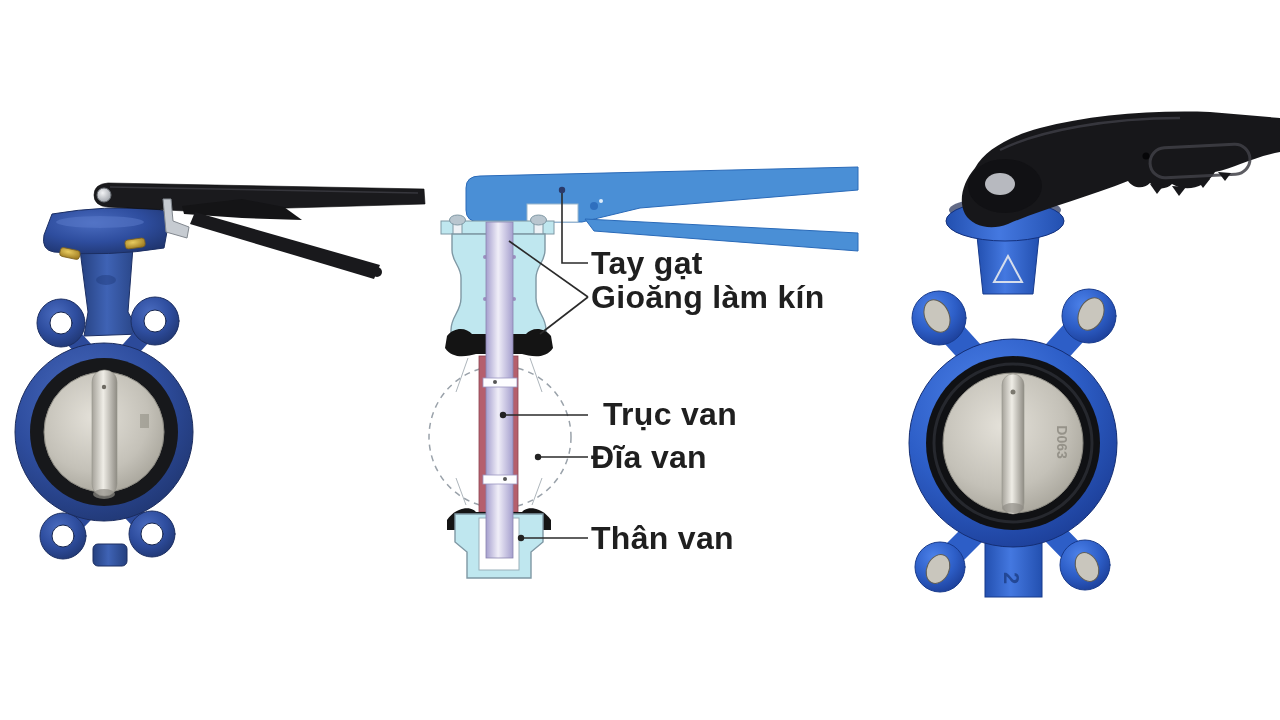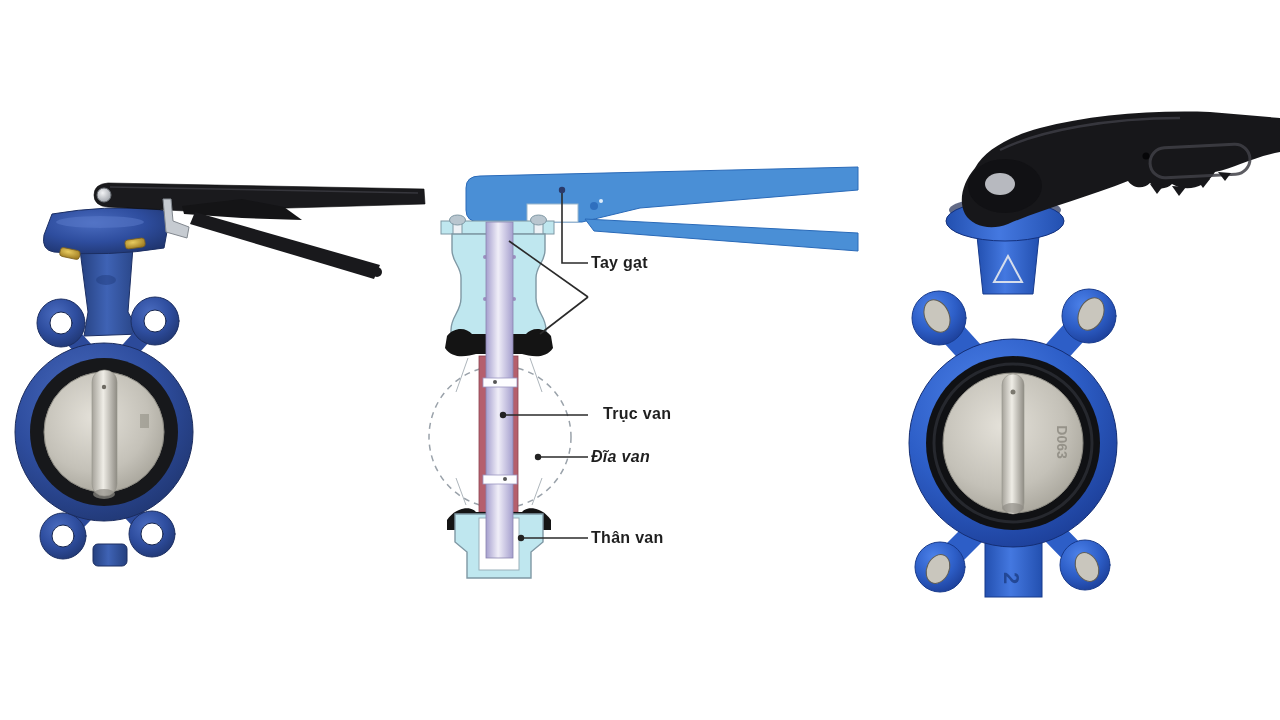--- a/index.html
+++ b/index.html
@@ -2,21 +2,21 @@
 <html><head>
 <meta charset="utf-8">
 <style>
   html,body{margin:0;padding:0;background:#ffffff;}
   .canvas{
     position:relative;width:1280px;height:720px;overflow:hidden;
     background:#ffffff;font-family:"Liberation Sans",sans-serif;
   }
   .canvas svg{position:absolute;left:0;top:0;}
   .dlabel{
-    position:absolute;font-weight:700;font-size:16px;line-height:28px;
+    position:absolute;font-weight:700;font-size:32px;line-height:28px;
     color:#1f1f1f;white-space:nowrap;letter-spacing:.3px;
   }
 </style>
 </head>
 <body>
 
 <div class="canvas">
 
 <svg width="1280" height="720" viewBox="0 0 1280 720">
   <defs>
@@ -225,17 +225,18 @@
     <circle cx="1013" cy="443" r="79" fill="none" stroke="#26282e" stroke-width="3"></circle>
     <circle cx="1013" cy="443" r="70" fill="url(#gradDisc)" stroke="#8a8880"></circle>
     <rect x="1002" y="374" width="22" height="140" rx="11" fill="url(#gradStem)" stroke="#96948b" stroke-width="0.6"></rect>
     <circle cx="1013" cy="392" r="2.5" fill="#7b786f"></circle>
     <ellipse cx="1013" cy="508" rx="11" ry="5" fill="#8f8c84" opacity="0.7"></ellipse>
     <text x="1062" y="447" transform="rotate(90 1062 442)" font-family="Liberation Sans, sans-serif" font-size="14" font-weight="700" fill="#918e85" opacity="0.9" text-anchor="middle">D063</text>
   </g>
 </svg>
 
 <div class="dlabel" style="left:591px;top:249px;">Tay gạt</div>
+<div class="dlabel" style="left:591px;top:283px;">Gioăng làm kín</div>
 <div class="dlabel" style="left:591px;top:400px;margin-left:12px;">Trục van</div>
-<div class="dlabel" style="left:591px;top:443px;font-style:italic;">Đĩa van</div>
+<div class="dlabel" style="left:591px;top:443px;">Đĩa van</div>
 <div class="dlabel" style="left:591px;top:524px;">Thân van</div>
 
 </div>
 
 </body></html>

